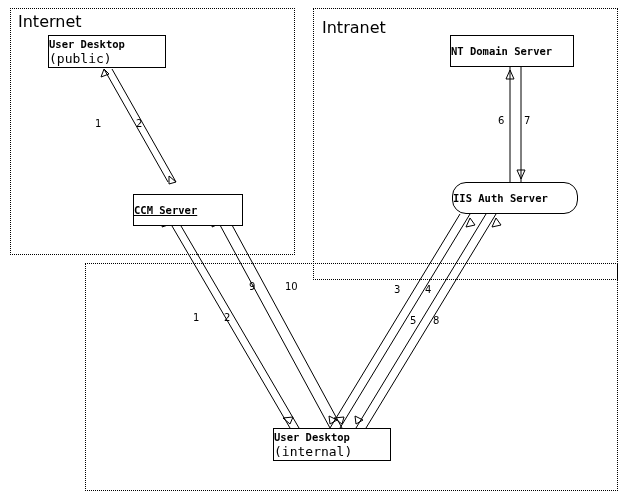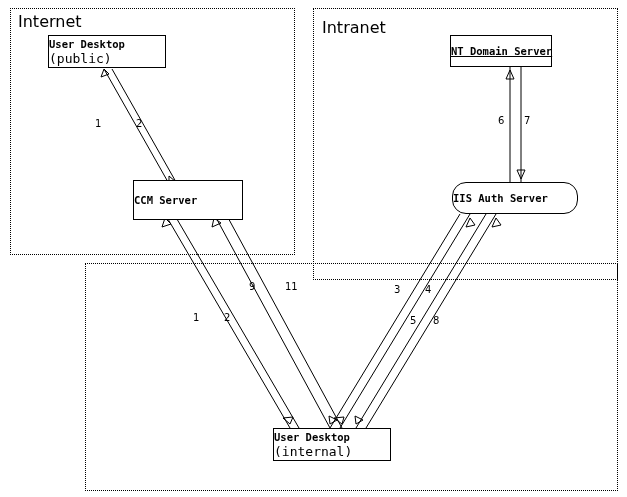--- a/index.html
+++ b/index.html
@@ -118,43 +118,43 @@
     <path d="M470,218 L466,227 L475,225 Z" fill="#000" stroke="none"></path>
     <path d="M356,424 L355,416 L363,420 Z" fill="#000" stroke="none"></path>
     <path d="M496,218 L492,227 L501,225 Z" fill="#000" stroke="none"></path>
   </svg>
 
   <div class="node" style="left:48px; top:35px; width:118px; height:33px;">
     <div class="title">User Desktop</div>
     <div class="sub">(public)</div>
   </div>
 
-  <div class="node" style="left:133px; top:180px; width:110px; height:40px;">
+  <div class="node" style="left:133px; top:194px; width:110px; height:32px;text-decoration:underline;">
     <div class="title">CCM Server</div>
   </div>
 
-  <div class="node" style="left:450px; top:35px; width:102px; height:32px;text-decoration:underline;">
+  <div class="node" style="left:450px; top:35px; width:124px; height:32px;">
     <div class="title">NT Domain Server</div>
   </div>
 
   <div class="node" style="left:452px; top:182px; width:126px; height:32px;border-radius:14px;">
     <div class="title">IIS Auth Server</div>
   </div>
 
   <div class="node" style="left:273px; top:428px; width:118px; height:33px;">
     <div class="title">User Desktop</div>
     <div class="sub">(internal)</div>
   </div>
 
   <div class="edge-label" style="left:95px; top:118px;">1</div>
   <div class="edge-label" style="left:136px; top:118px;">2</div>
   <div class="edge-label" style="left:498px; top:115px;">6</div>
   <div class="edge-label" style="left:524px; top:115px;">7</div>
   <div class="edge-label" style="left:249px; top:281px;">9</div>
-  <div class="edge-label" style="left:285px; top:281px;">11</div>
+  <div class="edge-label" style="left:285px; top:281px;">10</div>
   <div class="edge-label" style="left:394px; top:284px;">3</div>
   <div class="edge-label" style="left:425px; top:284px;">4</div>
   <div class="edge-label" style="left:193px; top:312px;">1</div>
   <div class="edge-label" style="left:224px; top:312px;">2</div>
   <div class="edge-label" style="left:410px; top:315px;">5</div>
   <div class="edge-label" style="left:433px; top:315px;">8</div>
 
 </div>
 
 </body></html>

